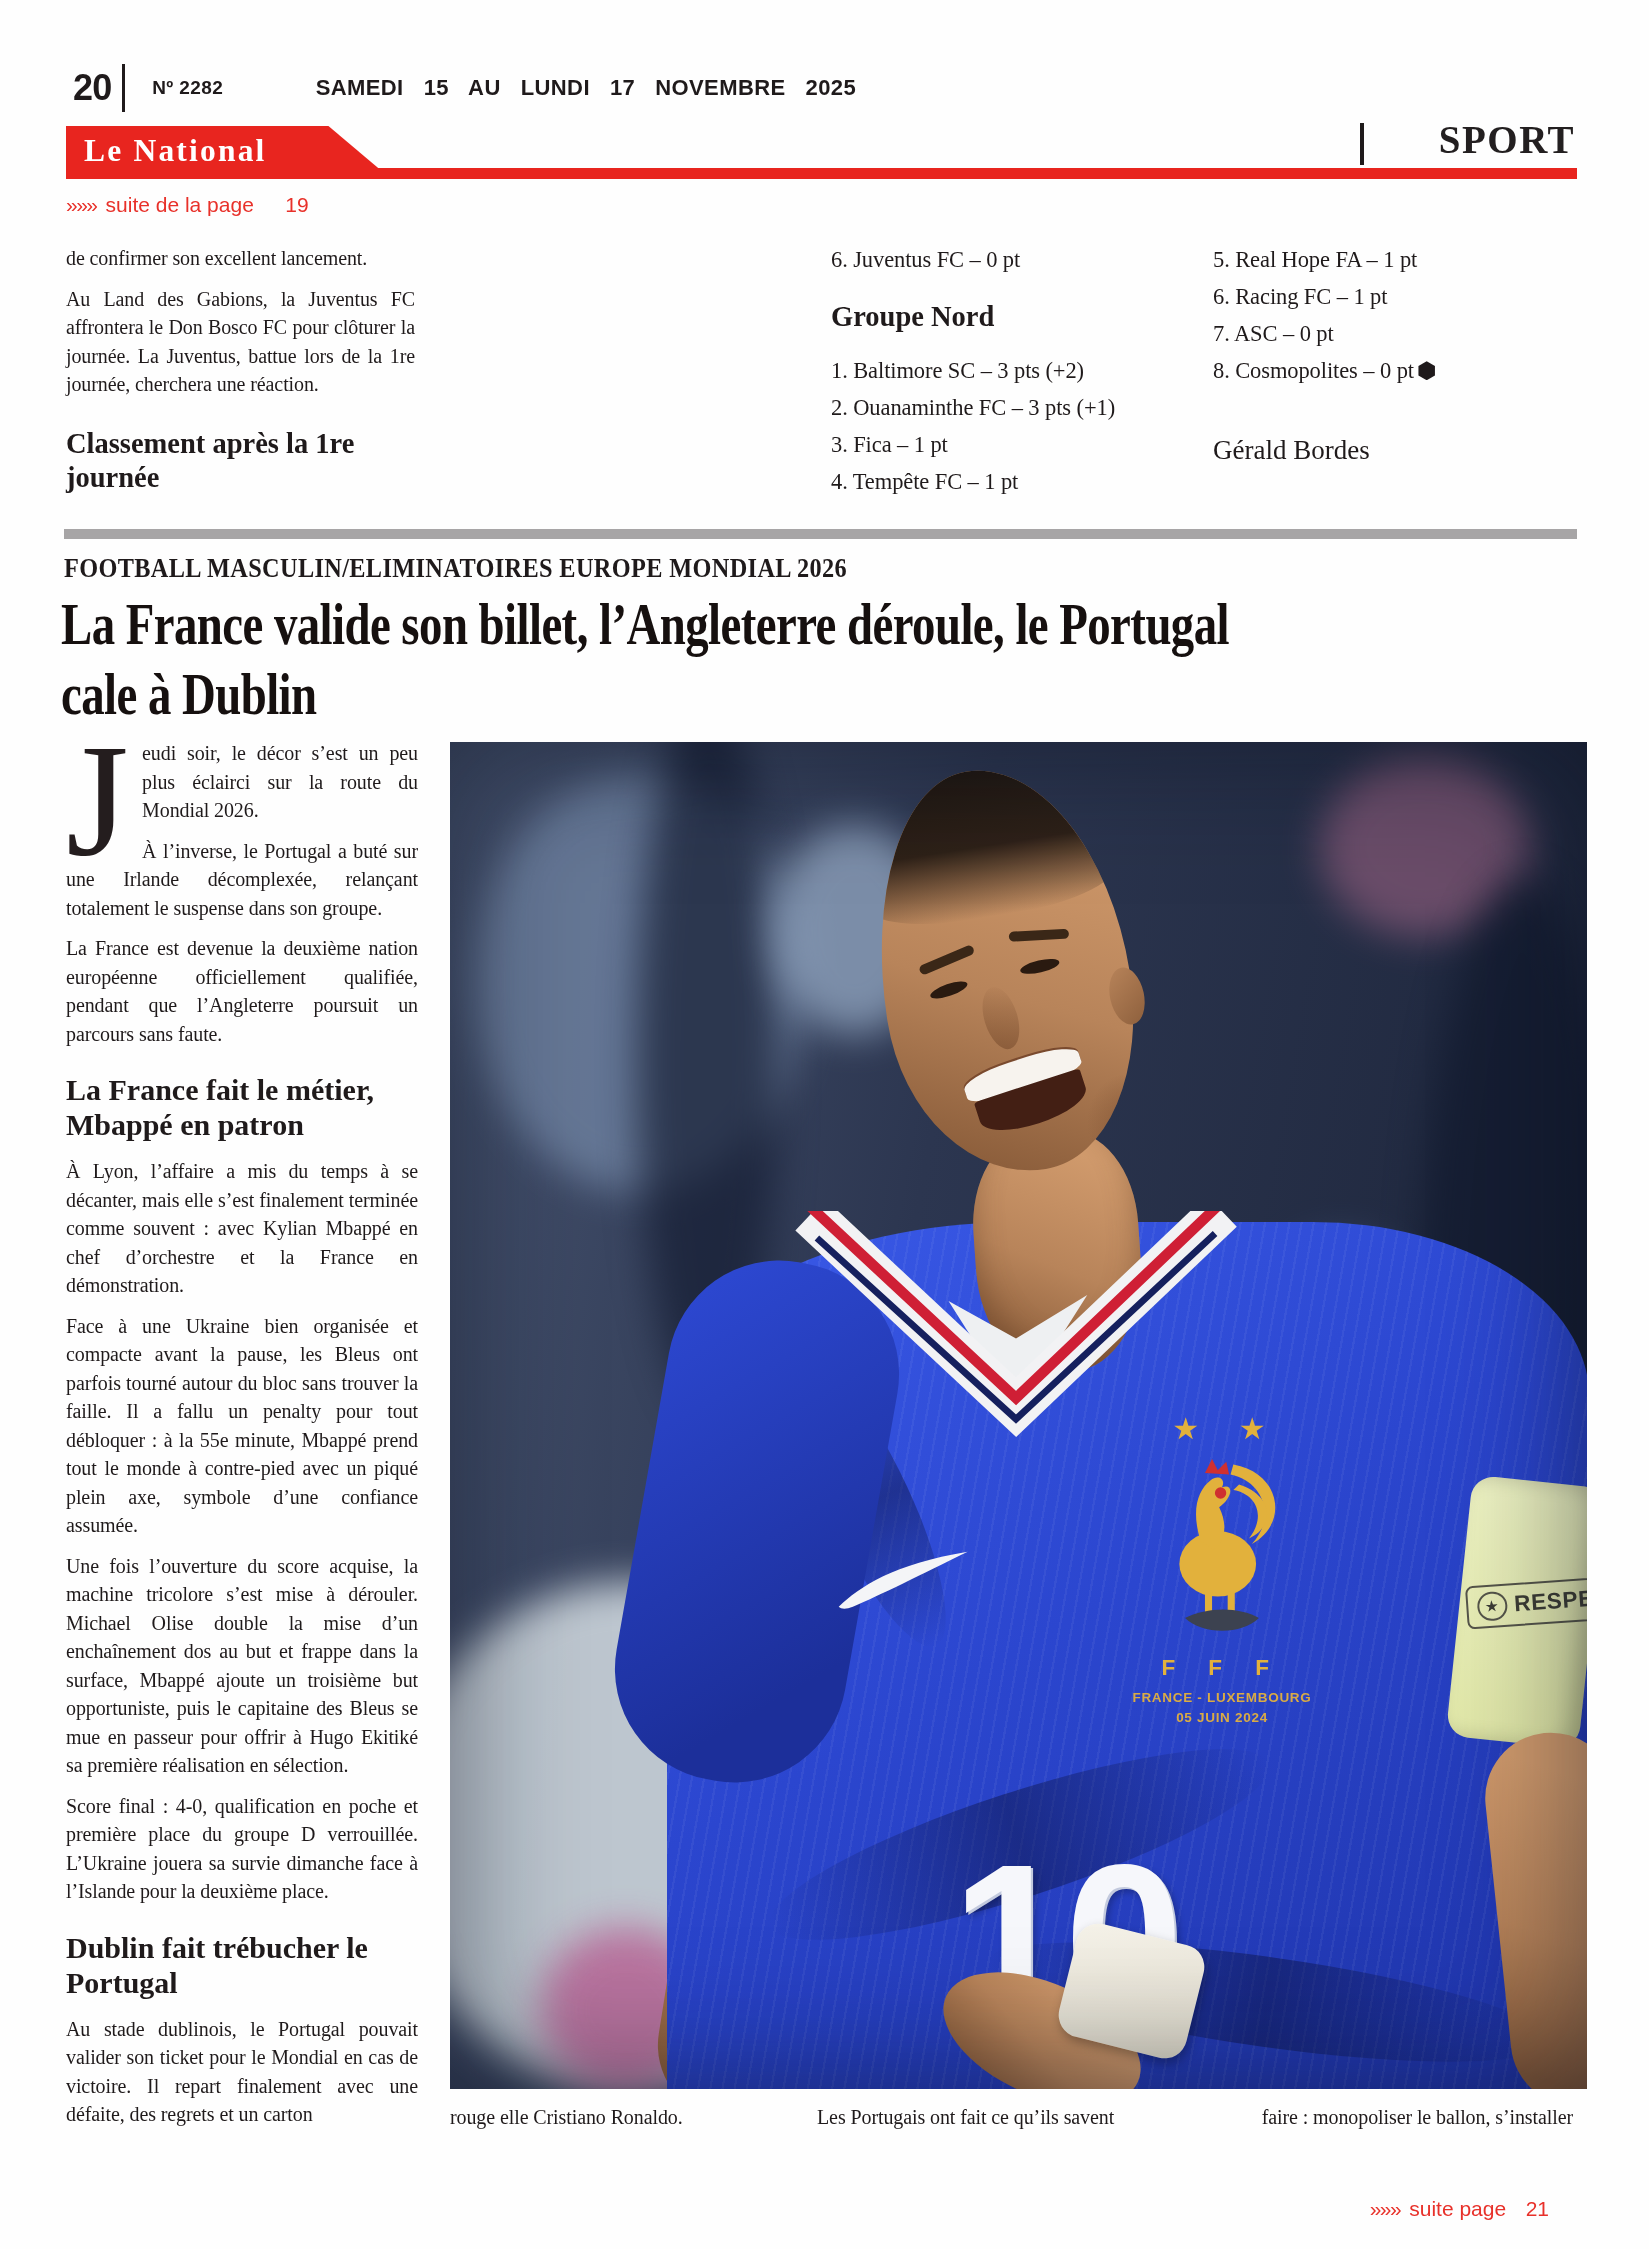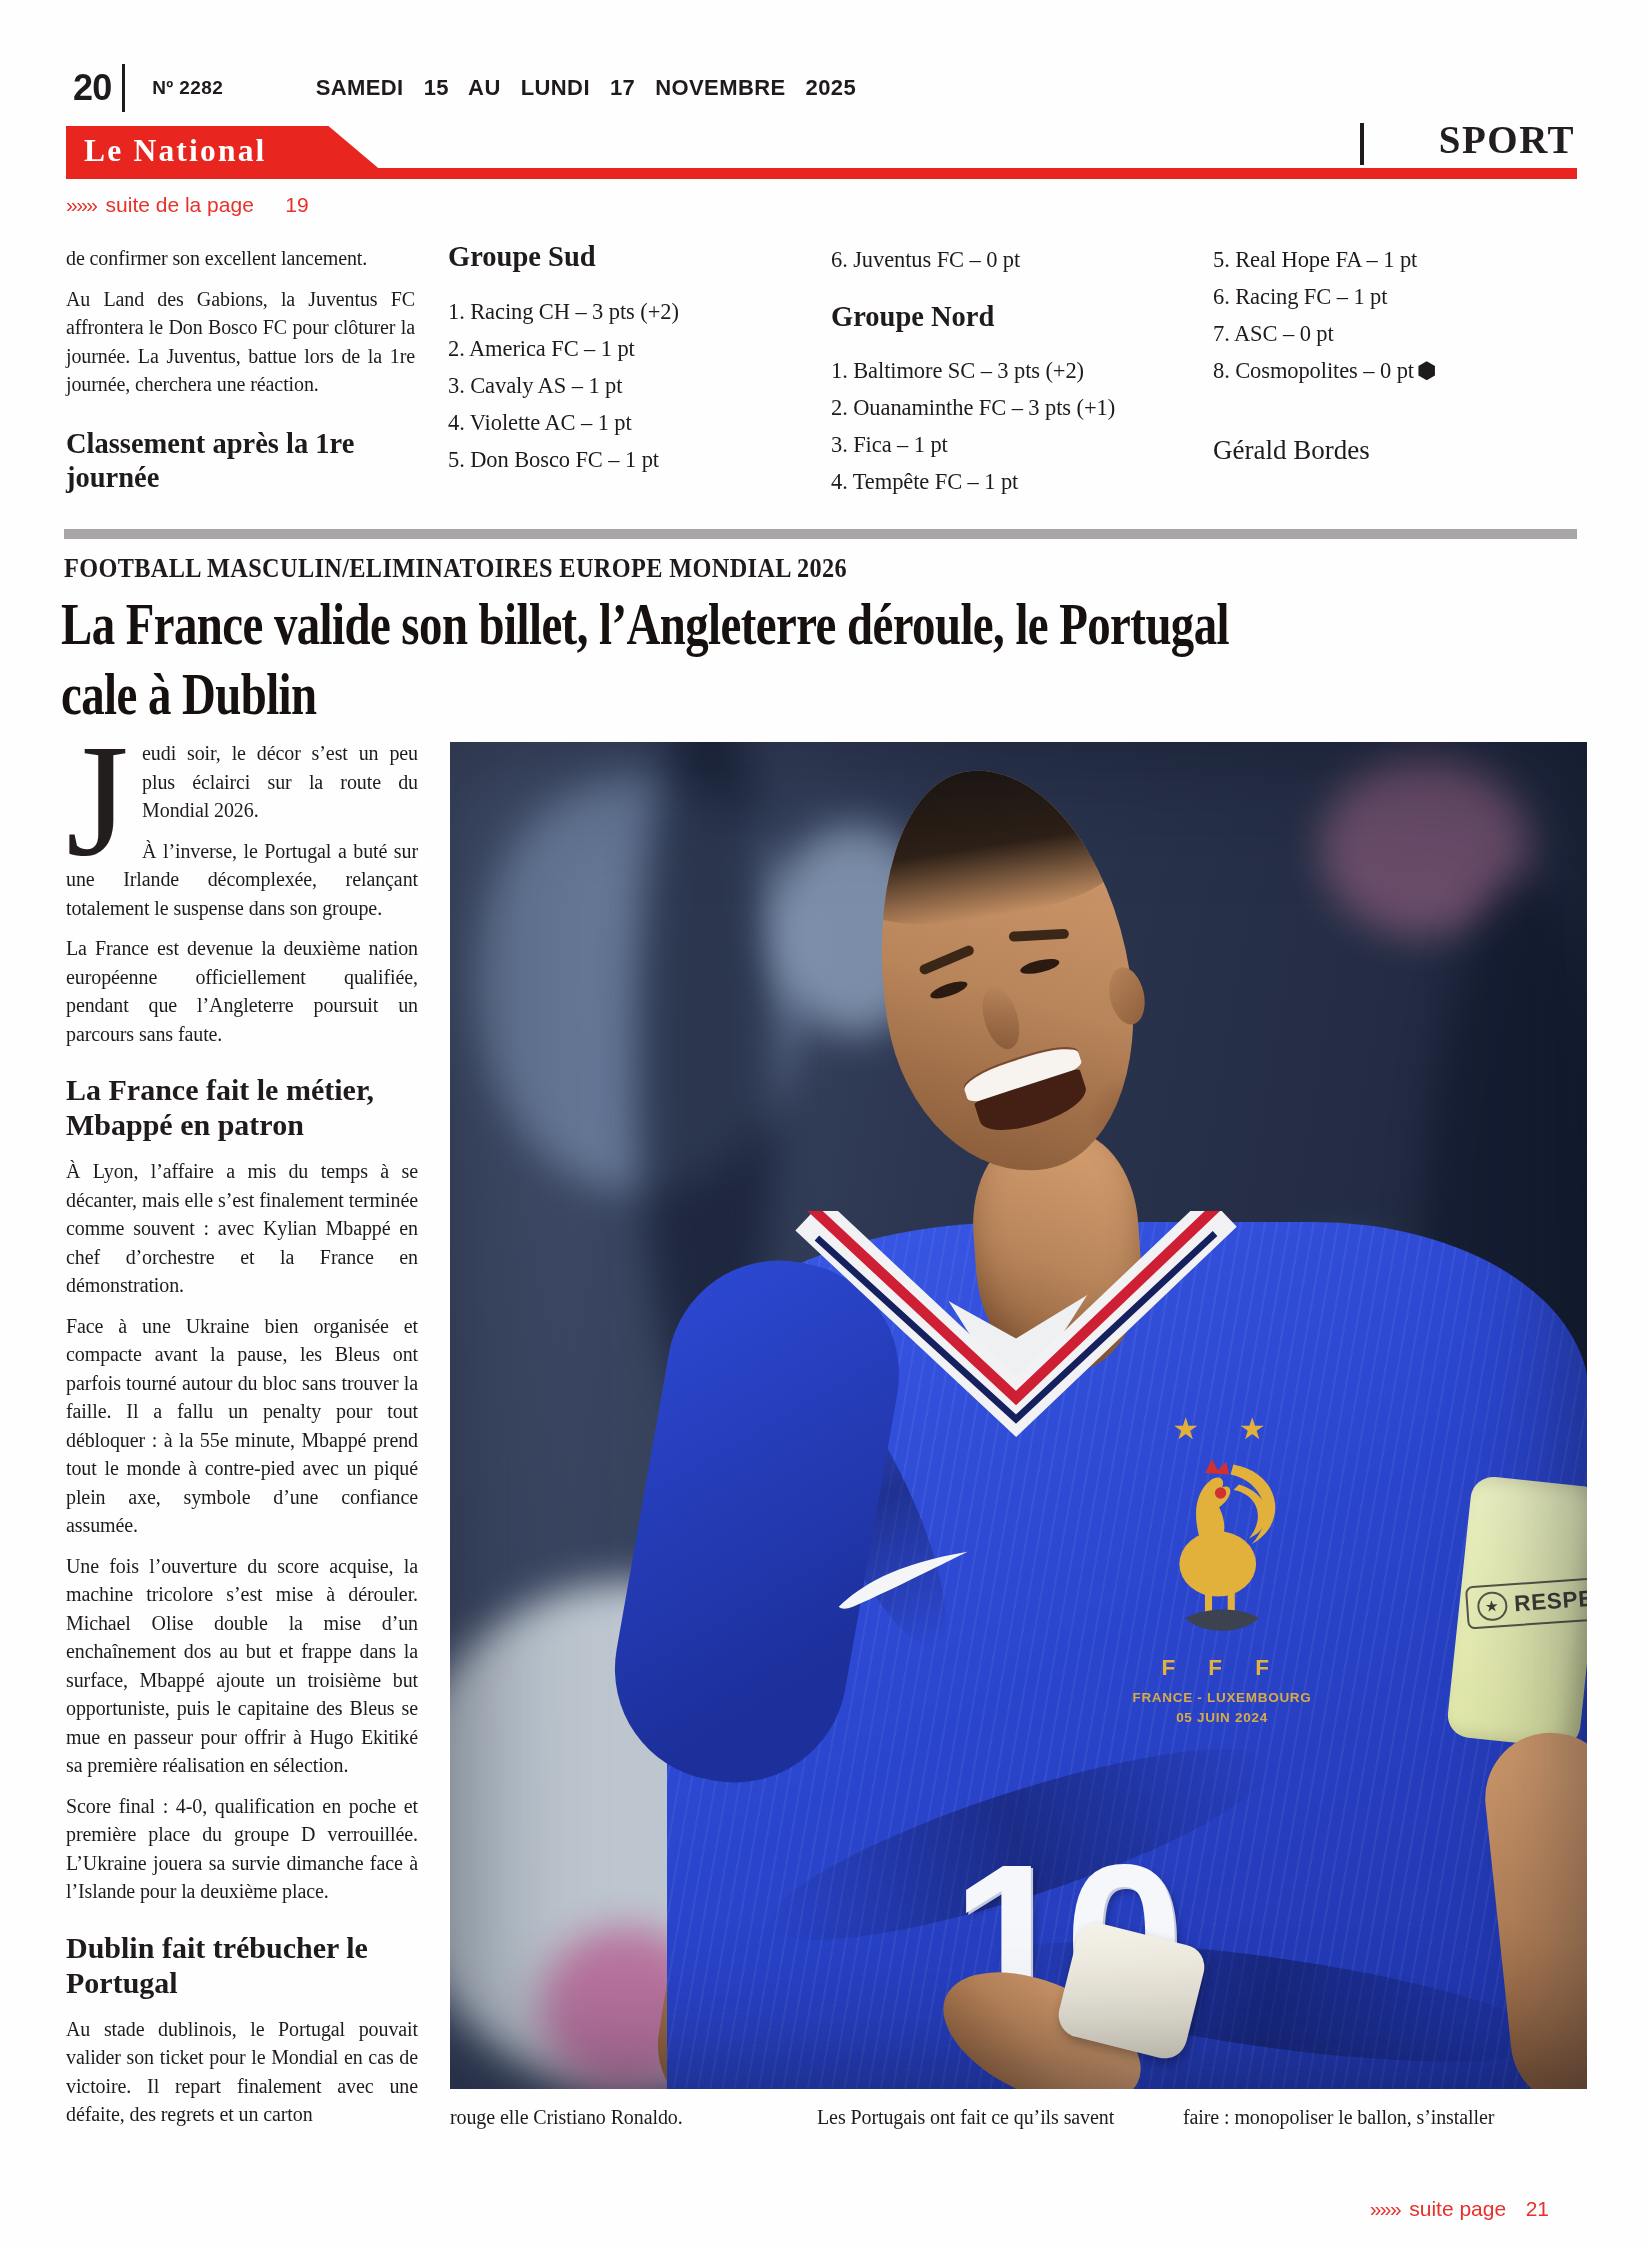--- a/index.html
+++ b/index.html
@@ -84,28 +84,20 @@
     <span>19</span>
   </div>
 
   <div class="abs col" style="left:66px;top:244px;">
     <p class="body-p">de confirmer son excellent lancement.</p>
     <p class="body-p">Au Land des Gabions, la Juventus FC affrontera le Don Bosco FC pour clôturer la journée. La Juventus, battue lors de la 1re journée, cherchera une réaction.</p>
     <h3 class="st-head" style="margin-top:28.5px;">Classement après la 1re
 journée</h3>
   </div>
 
-  <div class="abs col" style="left:448px;top:241px;">
-    <h3 class="st-title">Groupe Sud</h3>
-    <div class="st-item">1. Racing CH – 3 pts (+2)</div>
-    <div class="st-item">2. America FC – 1 pt</div>
-    <div class="st-item">3. Cavaly AS – 1 pt</div>
-    <div class="st-item">4. Violette AC – 1 pt</div>
-    <div class="st-item">5. Don Bosco FC – 1 pt</div>
-  </div>
 
   <div class="abs col" style="left:831px;top:241px;">
     <div class="st-item">6. Juventus FC – 0 pt</div>
     <h3 class="st-title" style="margin-top:22.5px;">Groupe Nord</h3>
     <div class="st-item">1. Baltimore SC – 3 pts (+2)</div>
     <div class="st-item">2. Ouanaminthe FC – 3 pts (+1)</div>
     <div class="st-item">3. Fica – 1 pt</div>
     <div class="st-item">4. Tempête FC – 1 pt</div>
   </div>
 
@@ -238,21 +230,21 @@
 
     <div class="abs skin" style="left:487px;top:1241px;width:210px;height:112px;border-radius:50%;transform:rotate(24deg);"></div>
     <div class="abs" style="left:616px;top:1191px;width:131px;height:116px;border-radius:22.5px;transform:rotate(14deg);
          background:linear-gradient(160deg,#f6f3ea,#ddd8c8);box-shadow:3px 4.5px 10.5px rgba(0,0,0,.3);"></div>
 
     <div class="abs vignette"></div>
   </div>
 
   <div class="abs caption" style="left:450px;top:2104px;width:352px;">rouge elle Cristiano Ronaldo.</div>
   <div class="abs caption" style="left:817px;top:2104px;width:360px;">Les Portugais ont fait ce qu’ils savent</div>
-  <div class="abs caption" style="left:1183px;top:2104px;width:390px;">faire : monopoliser le ballon, s’installer</div>
+  <div class="abs caption" style="left:1183px;top:2104px;width:390px;text-align:right;">faire : monopoliser le ballon, s’installer</div>
 
   <div class="abs suite" style="right:101px;top:2197px;">
     <span class="marks">»»»</span>
     <span>suite page</span>
     <span class="gap" style="width:19.5px;"></span>
     <span>21</span>
   </div>
 
 </div>
 

